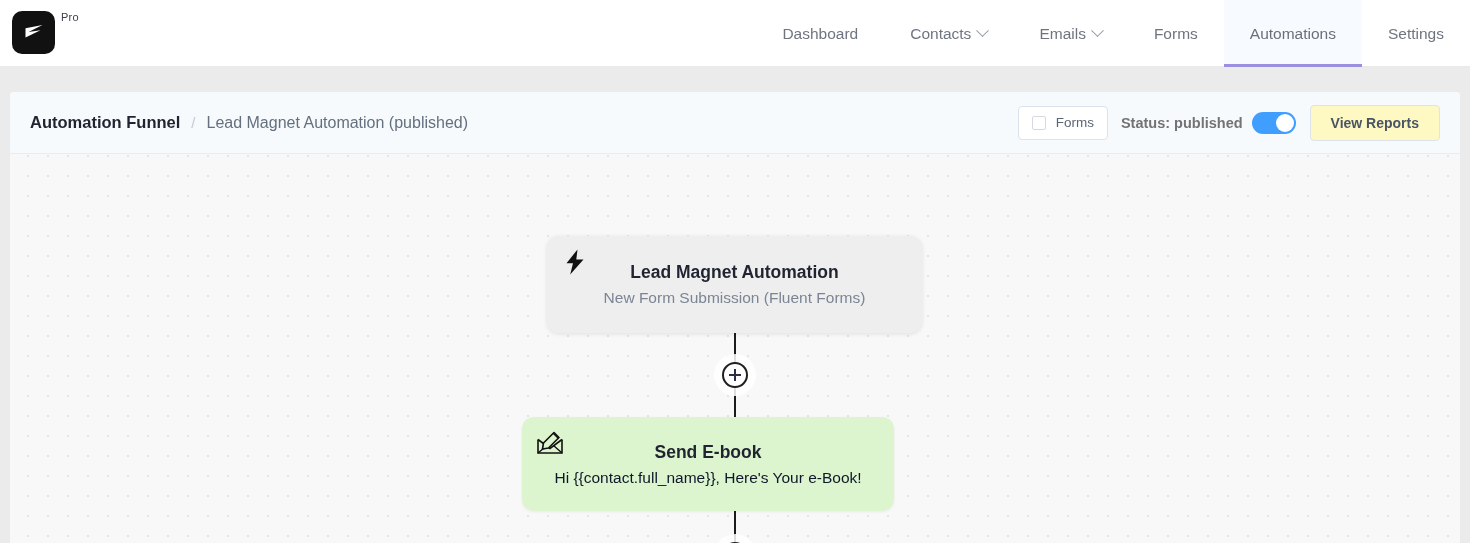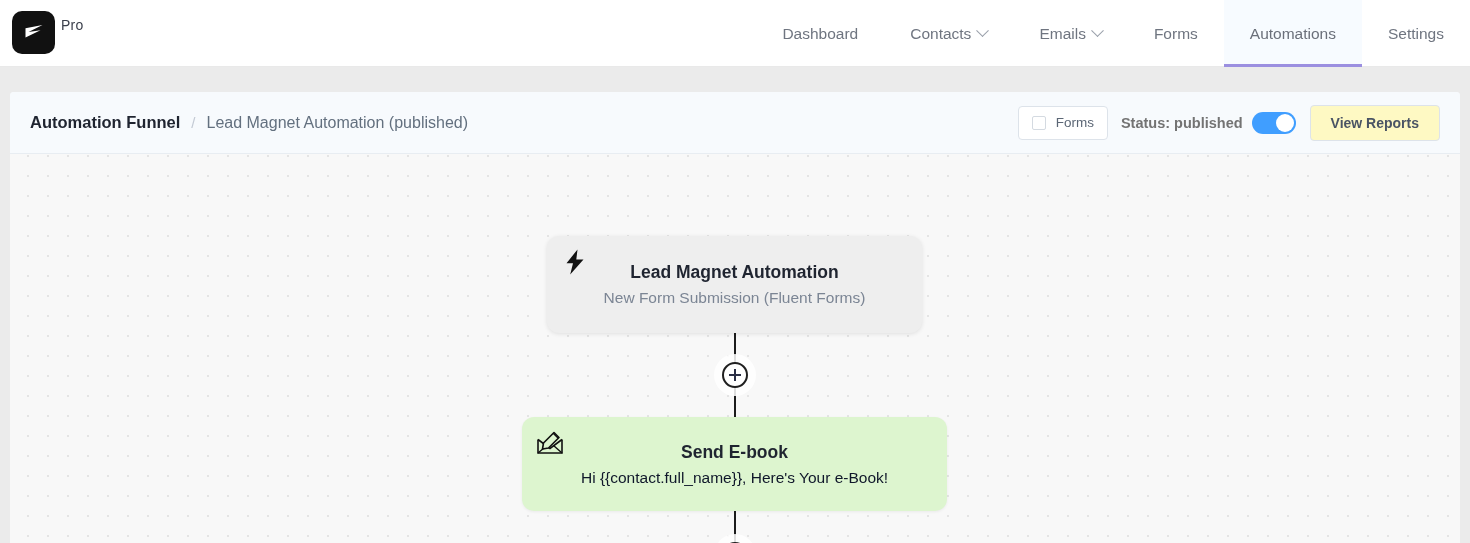--- a/index.html
+++ b/index.html
@@ -32,24 +32,23 @@
   .logo-tile {
     width: 43px; height: 43px;
     background: #111111;
     border-radius: 10px;
     display: flex;
     align-items: center;
     justify-content: center;
   }
   .logo-tile svg { display: block; }
   .pro-badge {
-    font-size: 14px;
+    font-size: 11px;
     color: #3a3f4b;
     margin-left: 6px;
-    margin-top: 6px;
     letter-spacing: .2px;
   }
 
   .nav-items {
     margin-left: auto;
     display: flex;
     align-items: center;
     height: 67px;
   }
   .nav-item {
@@ -225,21 +224,21 @@
     top: 82px;
     width: 375px;
     height: 97px;
     background: #eeeeee;
     box-shadow: 0 1px 4px rgba(0,0,0,.10);
     cursor: pointer;
   }
   .node-action {
     left: 512px;
     top: 263px;
-    width: 425px;
+    width: 372px;
     height: 94px;
     background: #ddf5cf;
     box-shadow: 0 1px 3px rgba(0,0,0,.06);
     cursor: pointer;
   }
   .node-icon {
     position: absolute;
     left: 13px;
     top: 11px;
     width: 30px; height: 30px;

